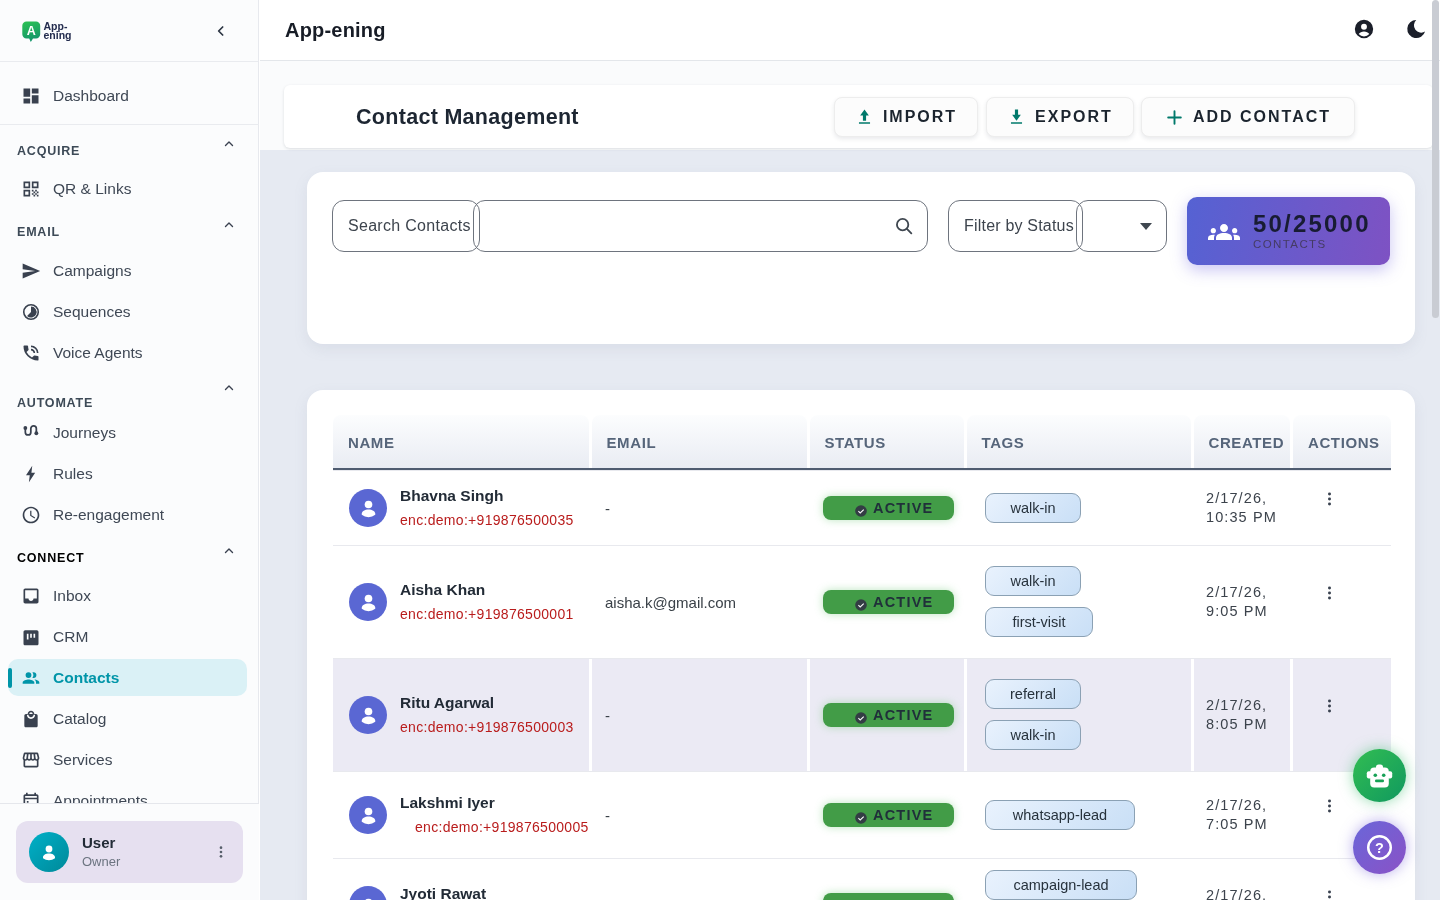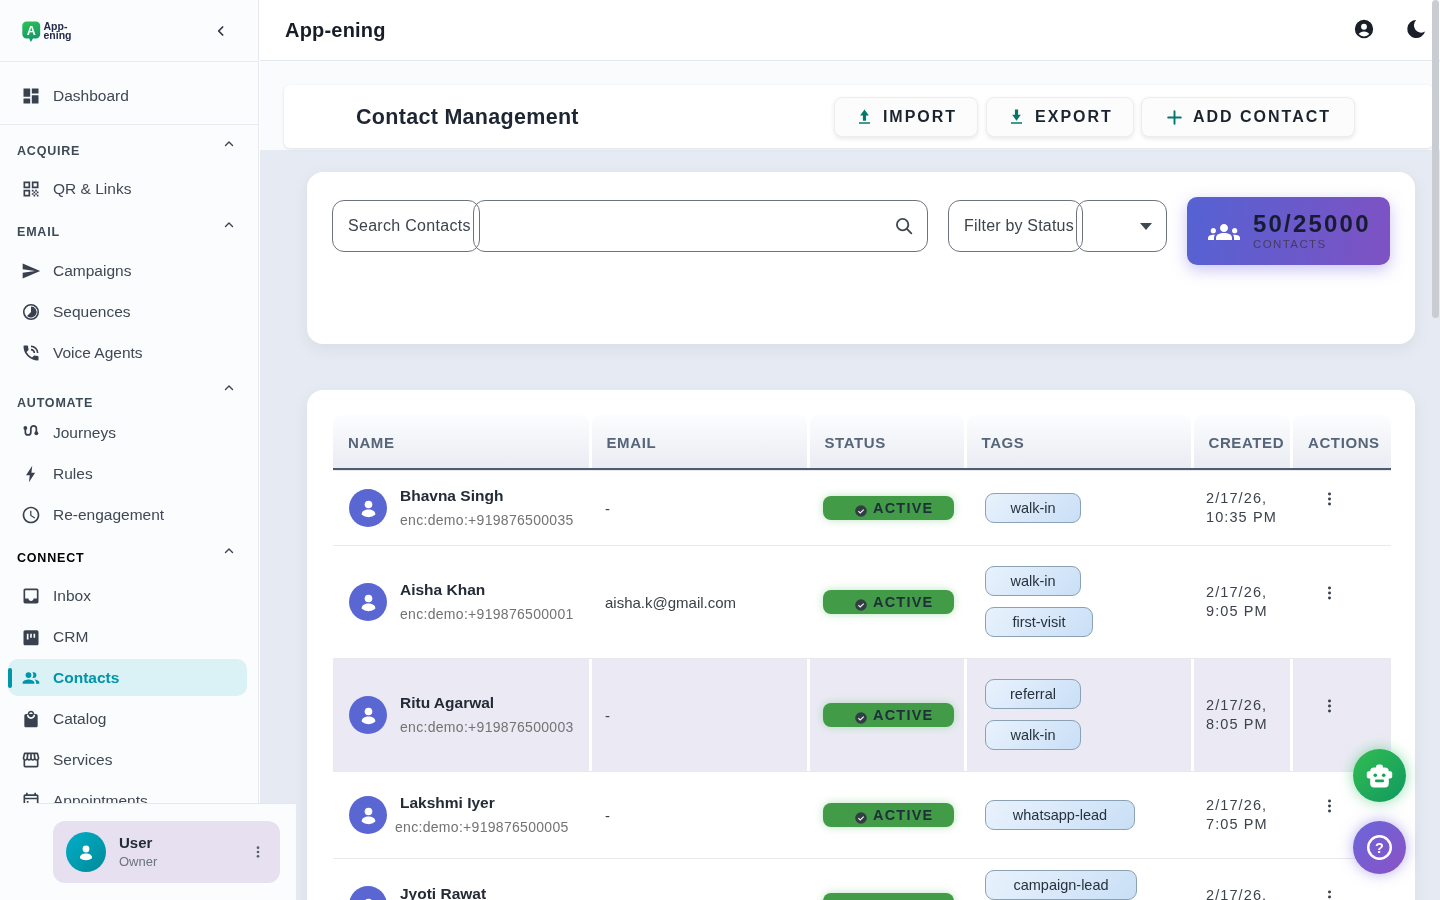--- a/index.html
+++ b/index.html
@@ -11,21 +11,21 @@
   #logo-row { position:absolute; left:0; top:0; width:100%; height:62px; border-bottom:1px solid #e9ebef; }
   .navitem { position:absolute; left:8px; width:239px; height:37px; border-radius:10px; }
   .navitem .txt { position:absolute; left:45px; top:50%; transform:translateY(-50%); font-size:15.5px; color:#3f4855; }
   .navitem svg { position:absolute; left:13px; top:50%; transform:translateY(-50%); }
   .navitem.active { background:#daf1f6; }
   .navitem.active .txt { color:#0095a8; font-weight:bold; }
   .sechead { position:absolute; left:17px; font-size:12.5px; font-weight:bold; letter-spacing:.8px; color:#3d4a57; transform:translateY(-50%); }
   .sechev { position:absolute; left:222px; transform:translateY(-50%); }
   .divider { position:absolute; left:0; width:259px; border-top:1px solid #e9ebef; }
 
-  #usersec { position:absolute; left:0; top:803px; width:259px; height:97px; background:#fbfcfd; border-top:1px solid #e5e7ec;margin-left:37px; }
+  #usersec { position:absolute; left:0; top:803px; width:259px; height:97px; background:#fbfcfd; border-top:1px solid #e5e7ec; }
   #usercard { position:absolute; left:16px; top:17px; width:227px; height:62px; background:#e6e0f0; border-radius:12px; }
 
   
   #topbar { position:absolute; left:260px; top:0; width:1180px; height:61px; background:#fff; border-bottom:1px solid #e3e6ea; }
   #topbar h1 { position:absolute; left:25px; top:50%; transform:translateY(-50%); font-size:20px; font-weight:bold; color:#171c26; letter-spacing:.2px;}
 
   
   #band { position:absolute; left:260px; top:61px; width:1180px; height:89px; background:#fafbfc; }
   #mainbg { position:absolute; left:260px; top:150px; width:1180px; height:750px; background:#e6eaf2; }
 
@@ -41,21 +41,21 @@
 
   #tablecard { position:absolute; left:307px; top:390px; width:1108px; height:560px; background:#fff; border-radius:16px; box-shadow:0 5px 14px rgba(130,142,160,.13); }
 
   .hcell { position:absolute; top:25px; height:53px; background:linear-gradient(#fcfdfe,#e9ecf3); border-radius:8px 8px 0 0; }
   .hcell span { position:absolute; left:15px; top:50%; transform:translateY(-50%); font-size:15px; font-weight:bold; letter-spacing:.6px; color:#56657a; }
   #thborder { position:absolute; left:26px; top:78px; width:1058px; height:2px; background:#4f5c70; }
 
   .rowline { position:absolute; left:26px; width:1058px; border-top:1px solid #e8e9ee; }
   .avatar { position:absolute; width:38px; height:38px; border-radius:50%; background:#5a67d3; }
   .nm { position:absolute; font-size:15.5px; font-weight:bold; color:#222b36; transform:translateY(-50%); }
-  .sub { position:absolute; font-size:14px; letter-spacing:.3px; color:#737373; transform:translateY(-50%);text-align:center; }
+  .sub { position:absolute; font-size:14px; letter-spacing:.3px; color:#b91c1c; transform:translateY(-50%);text-align:center; }
   .em { position:absolute; font-size:15px; color:#3a4148; transform:translateY(-50%); }
   .badge { position:absolute; left:516px; width:131px; height:24px; border-radius:8px; background:#429c47; box-shadow:0 0 9px rgba(85,190,95,.40); transform:translateY(-50%); }
   .badge .bt { position:absolute; left:50px; top:50%; transform:translateY(-50%); font-size:14.5px; font-weight:bold; letter-spacing:1.2px; color:#20303a; }
   .tag { position:absolute; height:30px; border-radius:9px; background:linear-gradient(135deg,#e9f2fd,#c9dff6); border:1px solid #8ba1b4; font-size:14.5px; color:#27323c; display:flex; align-items:center; justify-content:center; transform:translateY(-50%); }
   .crt { position:absolute; left:899px; font-size:14.5px; letter-spacing:1.1px; color:#3c434c; line-height:19px; transform:translateY(-50%); }
   .dots { position:absolute; left:1014px; transform:translateY(-50%); }
 
   .fab { position:absolute; width:53px; height:53px; border-radius:50%; display:flex; align-items:center; justify-content:center; }
   #fab1 { left:1353px; top:749px; background:linear-gradient(135deg,#32bd52,#10995f); box-shadow:0 0 14px rgba(60,190,110,.55); }
   #fab2 { left:1353px; top:821px; background:linear-gradient(135deg,#6a66d9,#8a52c6); box-shadow:0 0 14px rgba(120,100,220,.5); }
@@ -367,21 +367,21 @@
         <circle cx="12" cy="12" r="2.1"></circle>
         <circle cx="12" cy="19" r="2.1"></circle>
       </svg>
       <div class="rowline" style="top:381px"></div>
       <div class="avatar" style="left:42px;top:405.5px"></div>
       <svg width="27" height="27" viewBox="0 0 24 24" style="position:absolute;left:47.5px;top:411px" fill="#fff">
         <circle cx="12" cy="9.3" r="3.4"></circle>
         <path d="M12 13.8c-3.2 0-6 1.6-6 3.8v.9a9.6 9.6 0 0 0 12 0v-.9c0-2.2-2.8-3.8-6-3.8z"></path>
       </svg>
       <div class="nm" style="left:93px;top:413px">Lakshmi Iyer</div>
-      <div class="sub" style="left:88px;top:436.5px">enc:demo:+919876500005</div>
+      <div class="sub" style="left:108px;top:436.5px">enc:demo:+919876500005</div>
       <div class="em" style="left:298px;top:424.5px">-</div>
       <div class="badge" style="top:424.5px">
         <svg width="14" height="14" viewBox="0 0 24 24" style="position:absolute;left:31px;top:8.5px">
           <circle cx="12" cy="12" r="10" fill="#333d44"></circle>
           <path d="M10.6 14.6 8 12l-1.4 1.4 4 4 7-7L16.2 9z" fill="#fff" transform="translate(0.6 0.3) scale(0.95)"></path>
         </svg>
         <span class="bt">ACTIVE</span>
       </div>
       <div class="tag" style="left:678px;top:424.5px;width:150px">whatsapp-lead</div>
       <div class="crt" style="top:424.5px">2/17/26,<br>7:05 PM</div>

